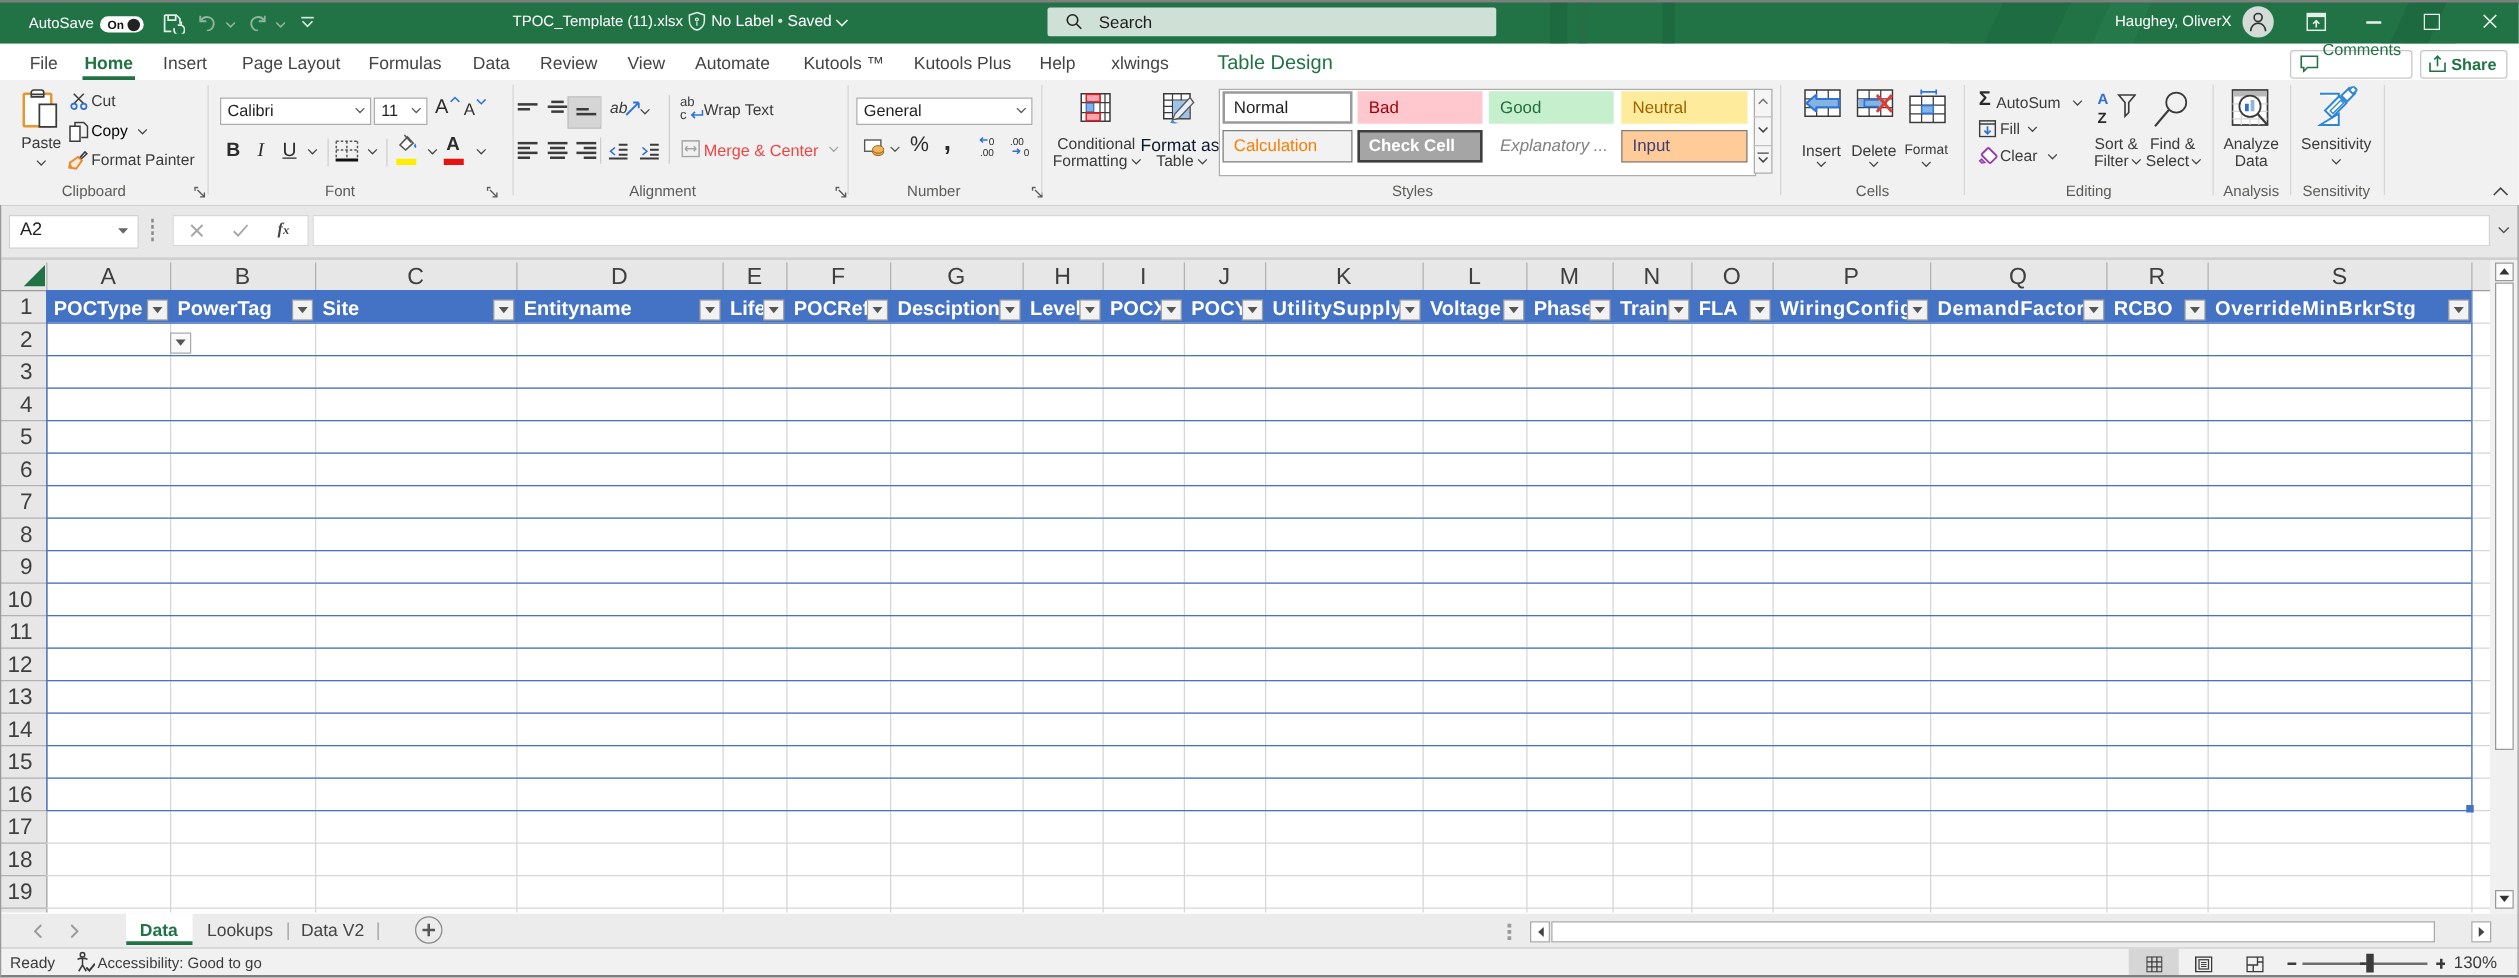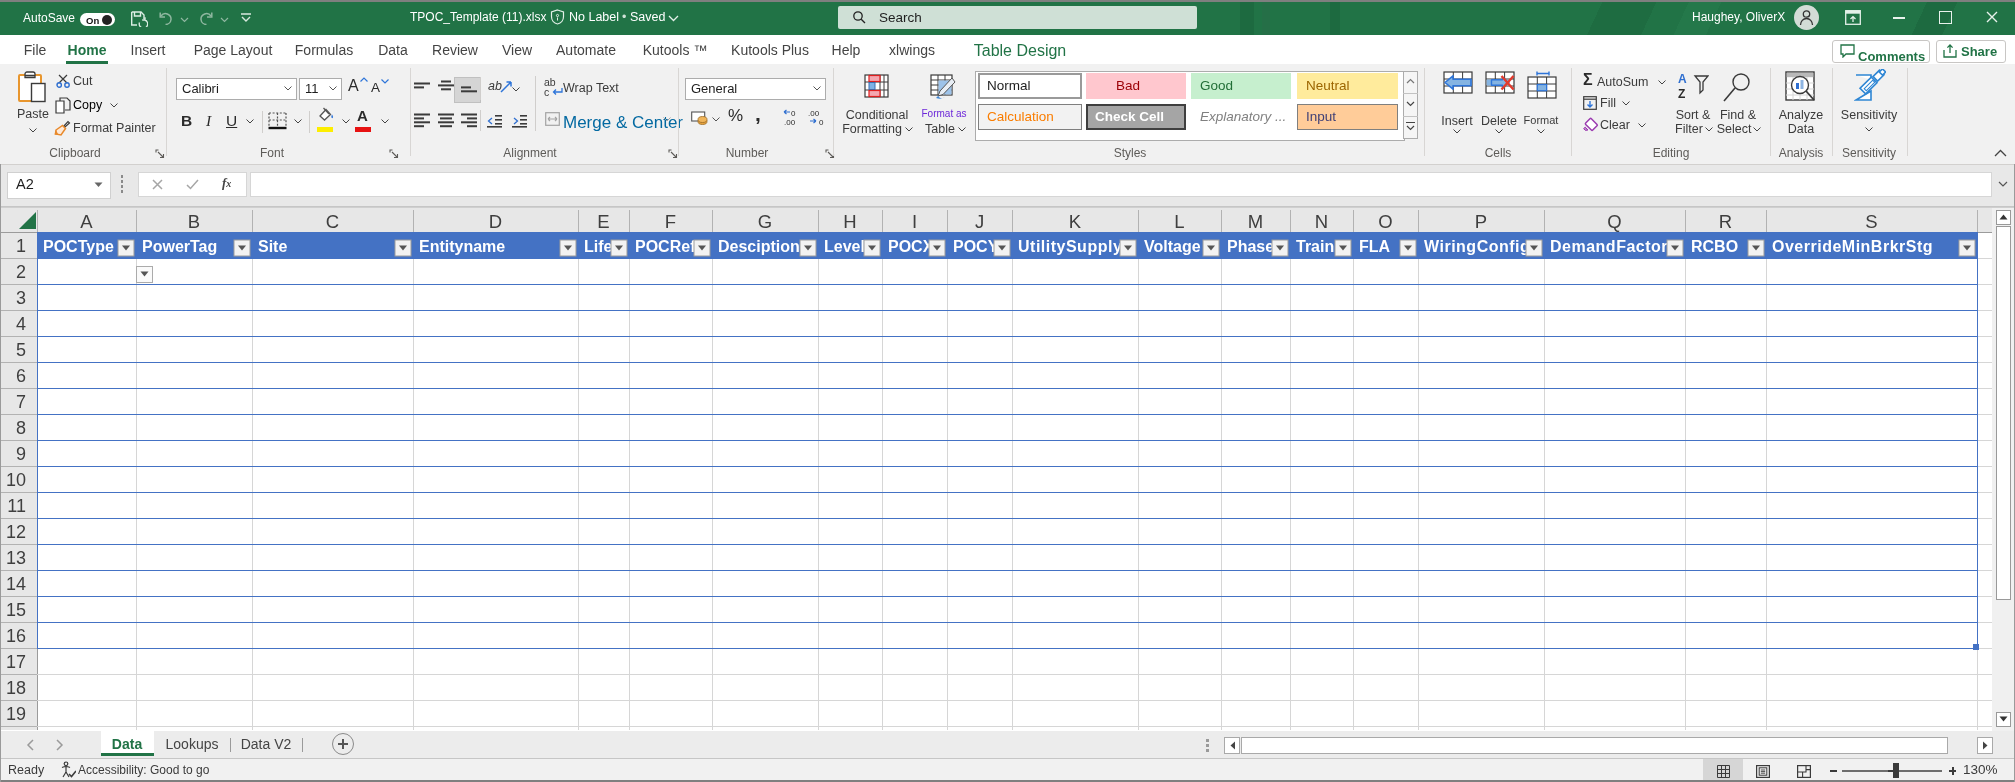--- a/index.html
+++ b/index.html
@@ -90,21 +90,21 @@
 <div class="tx" style="left:675px;top:42px;transform:translateX(-50%);font-size:14px;color:#444">Kutools ™</div>
 <div class="tx" style="left:770px;top:42px;transform:translateX(-50%);font-size:14px;color:#444">Kutools Plus</div>
 <div class="tx" style="left:846px;top:42px;transform:translateX(-50%);font-size:14px;color:#444">Help</div>
 <div class="tx" style="left:912px;top:42px;transform:translateX(-50%);font-size:14px;color:#444">xlwings</div>
 <div class="tx" style="left:1020px;top:42px;transform:translateX(-50%);font-size:16px;color:#217346">Table Design</div>
 <div class="ab" style="left:66px;top:61px;width:42px;height:3px;background:#217346"></div>
 <div class="ab" style="left:1832px;top:40px;width:96px;height:21px;border:1px solid #c8c6c4;border-radius:3px;background:#fff"></div>
 <svg class="ab" style="left:1840px;top:44px" width="15" height="14" viewBox="0 0 15 14">
 <path d="M1 1 h13 v9 h-8 l-3 3 v-3 h-2 z" fill="none" stroke="#217346" stroke-width="1.3"></path>
   </svg>
-<div class="tx" style="left:1858px;top:49px;font-size:13px;font-weight:bold;color:#217346">Comments</div>
+<div class="tx" style="left:1858px;top:32px;font-size:13px;font-weight:normal;color:#217346">Comments</div>
 <div class="ab" style="left:1936px;top:40px;width:68px;height:21px;border:1px solid #c8c6c4;border-radius:3px;background:#fff"></div>
 <svg class="ab" style="left:1943px;top:44px" width="14" height="14" viewBox="0 0 14 14">
 <path d="M1 6 v7 h12 v-7" fill="none" stroke="#217346" stroke-width="1.3"></path>
 <path d="M7 9 v-7.5 M4.4 3.6 L7 1 L9.6 3.6" fill="none" stroke="#217346" stroke-width="1.3"></path>
   </svg>
 <div class="tx" style="left:1961px;top:44px;font-size:13px;font-weight:bold;color:#217346">Share</div>
 <div class="ab" style="left:0;top:64px;width:2015px;height:100px;background:#f1f1f1;border-bottom:1px solid #d2d0ce"></div>
 <svg class="ab" style="left:17px;top:70px" width="30" height="34" viewBox="0 0 30 34">
 <rect x="2" y="5" width="22" height="26" fill="#fff" stroke="#e8962e" stroke-width="2" rx="1"></rect>
 <path d="M8 5.5 v-1.5 a2 2 0 0 1 2 -2 h6 a2 2 0 0 1 2 2 v1.5 z M8 5.5 h10 v2 h-10 z" fill="#fff" stroke="#3b3b3b" stroke-width="1.3"></path>
@@ -250,21 +250,21 @@
 <rect x="8" y="1" width="7" height="1.6" fill="#3b3b3b"></rect>
     <rect x="8" y="5" width="7" height="1.6" fill="#3b3b3b"></rect>
 <rect x="8" y="9" width="7" height="1.6" fill="#3b3b3b"></rect>
     <rect x="0" y="12" width="15" height="1.6" fill="#3b3b3b"></rect>
 <path d="M2 4 L5.5 7 L2 10" fill="none" stroke="#2f6fd0" stroke-width="1.3"></path>
   </svg>
 <svg class="ab" style="left:545px;top:112px" width="15" height="14" viewBox="0 0 15 14">
 <rect x="0.7" y="0.7" width="13.6" height="12.6" fill="none" stroke="#a3a3a3" stroke-width="1.2"></rect>
 <path d="M3 7 h9 M3 7 l2 -2 M3 7 l2 2 M12 7 l-2 -2 M12 7 l-2 2" stroke="#a3a3a3" stroke-width="1.1" fill="none"></path>
 </svg>
-<div class="tx" style="left:563px;top:113px;font-size:17px;color:#0369a1">Merge &amp; Center</div>
+<div class="tx" style="left:563px;top:113px;font-size:13px;color:#ef4444">Merge &amp; Center</div>
 <svg class="ab" style="left:663px;top:117px" width="8" height="5" viewBox="0 0 8 5">
 <path d="M0.5 0.5 L4 4 L7.5 0.5" fill="none" stroke="#a3a3a3" stroke-width="1"></path>
   </svg>
 <div class="tx" style="left:530px;top:146px;transform:translateX(-50%);font-size:12px;color:#5d5b58">Alignment</div>
 <svg class="ab" style="left:668px;top:149px" width="10" height="10" viewBox="0 0 10 10">
 <path d="M1 3.5 V1 h2.5 M3 3 l5 5 M8.5 5 V8.5 H5" fill="none" stroke="#5d5b58" stroke-width="1.1"></path>
   </svg>
 <div class="ab" style="left:678px;top:68px;width:1px;height:88px;background:#d8d6d4"></div>
 <div class="ab" style="left:685px;top:78px;width:139px;height:20px;background:#fff;border:1px solid #acacac"></div>
 <div class="tx" style="left:691px;top:81px;font-size:13px;color:#1e1e1e">General</div>
@@ -308,30 +308,30 @@
 <svg class="ab" style="left:905px;top:127px" width="8" height="5" viewBox="0 0 8 5">
 <path d="M0.5 0.5 L4 4 L7.5 0.5" fill="none" stroke="#444" stroke-width="1"></path>
   </svg>
 <svg class="ab" style="left:930px;top:74px" width="27" height="26" viewBox="0 0 27 26">
 <rect x="1" y="1" width="21" height="20" fill="#fff" stroke="#3a3a3a" stroke-width="1.2"></rect>
 <path d="M1 6 h21 M1 11 h21 M1 16 h21 M8 1 v20 M15 1 v20" stroke="#3a3a3a" stroke-width="1"></path>
 <rect x="8.5" y="6.5" width="13" height="14" fill="#9dc3ea"></rect>
 <path d="M22 4 L10 17 l-2 5 5 -1.5 L25 8 z" fill="#e8eef5" stroke="#555" stroke-width="1"></path>
 <path d="M8 22 q3 4 7 1 q-4 3 -9 1 z" fill="#3f87d8"></path>
 </svg>
-<div class="tx" style="left:944px;top:108px;transform:translateX(-50%);font-size:10px;color:#6d28d9">Format as</div>
+<div class="tx" style="left:944px;top:108px;transform:translateX(-50%);font-size:14px;color:#0f172a">Format as</div>
 <div class="tx" style="left:940px;top:122px;transform:translateX(-50%);font-size:12.5px;color:#3b3b3b">Table</div>
 <svg class="ab" style="left:958px;top:127px" width="8" height="5" viewBox="0 0 8 5">
 <path d="M0.5 0.5 L4 4 L7.5 0.5" fill="none" stroke="#444" stroke-width="1"></path>
   </svg>
 <div class="ab" style="left:975px;top:71px;width:428px;height:68px;background:#fff;border:1px solid #acacac"></div>
 <div class="ab" style="left:978px;top:73px;width:104px;height:26px;background:#fff;border:2px solid #9a9a9a;box-sizing:border-box;"></div>
 <div class="tx" style="left:987px;top:78px;font-size:13.5px;color:#1e1e1e;">Normal</div>
 <div class="ab" style="left:1086px;top:73px;width:100px;height:26px;background:#ffc7ce;"></div>
-<div class="tx" style="left:1095px;top:78px;font-size:13.5px;color:#9c0006;margin-left:21px;">Bad</div>
+<div class="tx" style="left:1095px;top:78px;font-size:13.5px;color:#9c0006;">Bad</div>
 <div class="ab" style="left:1191px;top:73px;width:100px;height:26px;background:#c6efce;"></div>
 <div class="tx" style="left:1200px;top:78px;font-size:13.5px;color:#216e37;">Good</div>
 <div class="ab" style="left:1297px;top:73px;width:101px;height:26px;background:#ffeb9c;"></div>
 <div class="tx" style="left:1306px;top:78px;font-size:13.5px;color:#9c6500;">Neutral</div>
 <div class="ab" style="left:978px;top:104px;width:104px;height:26px;background:#f2f2f2;border:1px solid #7f7f7f;box-sizing:border-box;"></div>
 <div class="tx" style="left:987px;top:109px;font-size:13.5px;color:#fa7d00;">Calculation</div>
 <div class="ab" style="left:1086px;top:104px;width:100px;height:26px;background:#a5a5a5;border:2px solid #3f3f3f;box-sizing:border-box;"></div>
 <div class="tx" style="left:1095px;top:109px;font-size:13.5px;color:#ffffff;font-weight:bold;">Check Cell</div>
 <div class="ab" style="left:1191px;top:104px;width:100px;height:26px;background:#ffffff;"></div>
 <div class="tx" style="left:1200px;top:109px;font-size:13.5px;color:#808080;font-style:italic;">Explanatory ...</div>

